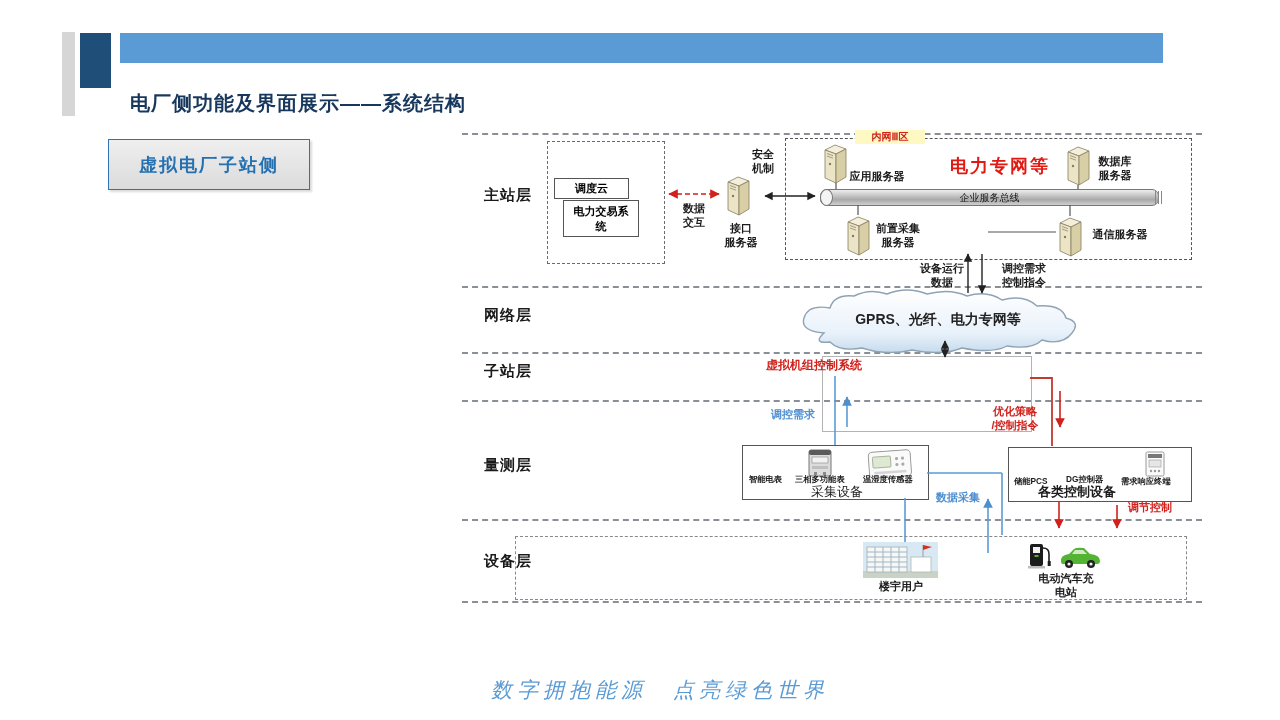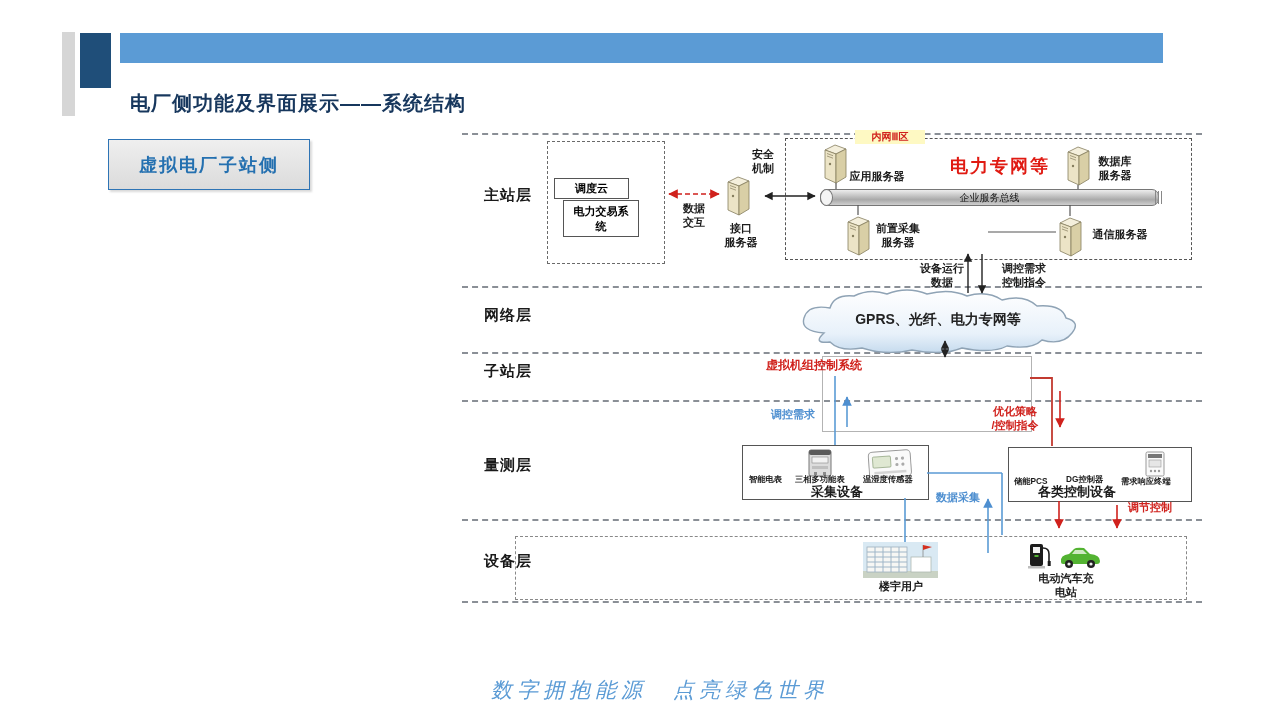--- a/index.html
+++ b/index.html
@@ -200,21 +200,21 @@
           <circle cx="29" cy="9" r="1.6" fill="#aaa"></circle>
           <circle cx="35" cy="9" r="1.6" fill="#aaa"></circle>
           <circle cx="29" cy="15" r="1.6" fill="#aaa"></circle>
           <circle cx="35" cy="15" r="1.6" fill="#aaa"></circle>
           <rect x="6" y="21" width="32" height="2.5" fill="#d5d5d5"></rect>
         </svg>
     </span>
     <div class="dlbl tiny" style="left:287px;top:349px">智能电表</div>
     <div class="dlbl tiny" style="left:333px;top:349px">三相多功能表</div>
     <div class="dlbl tiny" style="left:401px;top:349px">温湿度传感器</div>
-    <div class="dlbl" style="left:330px;top:359px;width:90px;font-size:13px;font-weight:bold;white-space:nowrap">采集设备</div>
+    <div class="dlbl" style="left:330px;top:359px;width:90px;font-size:13px;font-weight:normal;white-space:nowrap">采集设备</div>
 
     <div class="solidbox" style="left:546px;top:322px;width:182px;height:53px"></div>
     <span class="icon" style="left:683px;top:326px">
       <svg width="20" height="26" viewBox="0 0 20 26">
           <rect x="1" y="1" width="18" height="24" rx="1.5" fill="#fafafa" stroke="#999"></rect>
           <rect x="3" y="3" width="14" height="4" fill="#777"></rect>
           <rect x="4" y="9" width="12" height="7" fill="#e6e6e6" stroke="#999" stroke-width="0.6"></rect>
           <circle cx="6" cy="20" r="1.2" fill="#999"></circle>
           <circle cx="10" cy="20" r="1.2" fill="#999"></circle>
           <circle cx="14" cy="20" r="1.2" fill="#999"></circle>

